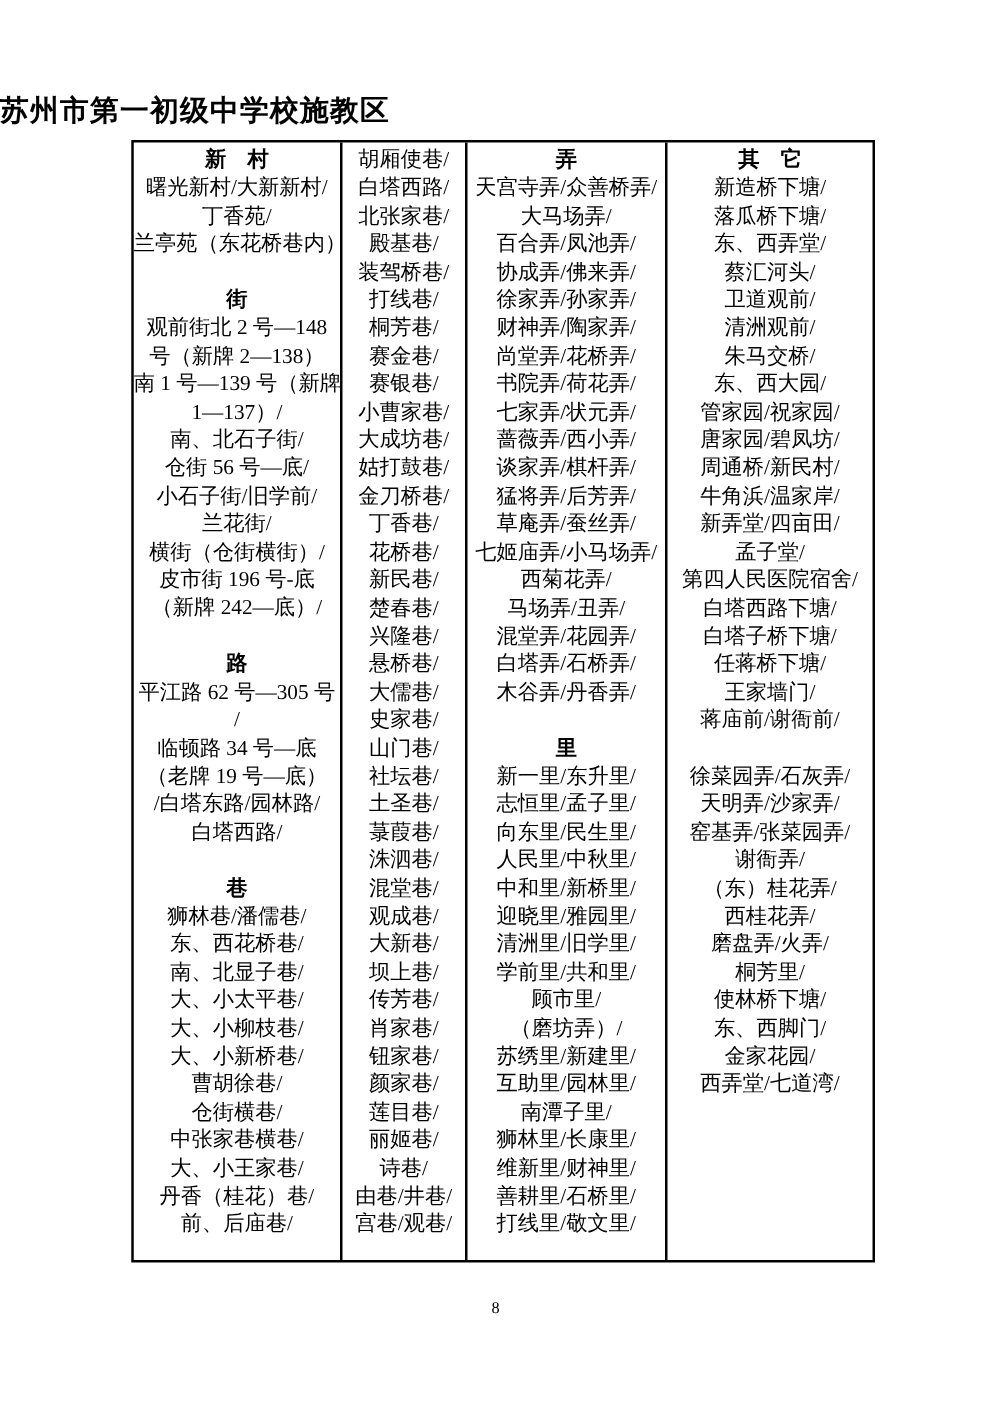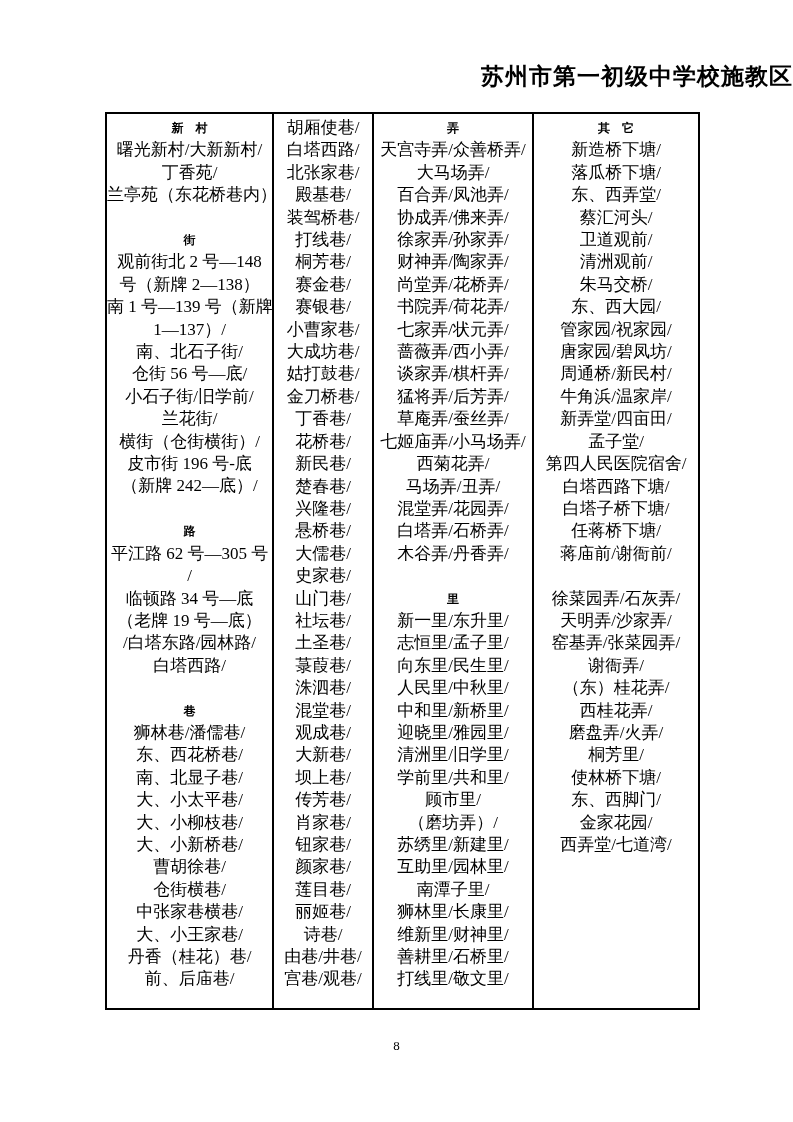--- a/index.html
+++ b/index.html
@@ -3,22 +3,22 @@
 <meta charset="utf-8">
 <style>
   html,body{margin:0;padding:0;}
   body{
     width:793px;height:1122px;position:relative;
     background:#ffffff;color:#000000;
     font-family:"Liberation Serif","DejaVu Serif",serif;
     overflow:hidden;
   }
   .title{
-    position:absolute;top:61px;left:0;width:100%;
-    margin:0;text-align:right;
+    position:absolute;top:73px;left:0;width:100%;
+    margin:0;text-align:left;
     font-family:"Liberation Sans","DejaVu Sans",sans-serif;
     font-weight:bold;font-size:23px;letter-spacing:1px;
   }
   .district-table{
     position:absolute;left:105px;top:112px;
     width:595px;height:898px;
     border:2px solid #000;box-sizing:border-box;
     display:grid;
     grid-template-columns:165px 100px 160px auto;
   }
@@ -28,21 +28,21 @@
     overflow:hidden;
   }
   .col + .col{border-left:2px solid #000;}
   .line{
     font-size:17px;line-height:22.4px;
     text-align:center;white-space:nowrap;
   }
   .sec-header{
     font-weight:bold;
     font-family:"Liberation Sans","DejaVu Sans",sans-serif;
-    font-size:12px;
+    font-size:17px;
   }
   .spacer{height:22.4px;}
   .pagenum{
     position:absolute;top:1038px;left:0;width:100%;
     text-align:center;font-size:13px;
   }
 </style>
 </head>
 <body>
 
@@ -186,20 +186,21 @@
         <div class="line">管家园/祝家园/</div>
         <div class="line">唐家园/碧凤坊/</div>
         <div class="line">周通桥/新民村/</div>
         <div class="line">牛角浜/温家岸/</div>
         <div class="line">新弄堂/四亩田/</div>
         <div class="line">孟子堂/</div>
         <div class="line">第四人民医院宿舍/</div>
         <div class="line">白塔西路下塘/</div>
         <div class="line">白塔子桥下塘/</div>
         <div class="line">任蒋桥下塘/</div>
+        <div class="line">王家墙门/</div>
         <div class="line">蒋庙前/谢衙前/</div>
         <div class="spacer"></div>
         <div class="line">徐菜园弄/石灰弄/</div>
         <div class="line">天明弄/沙家弄/</div>
         <div class="line">窑基弄/张菜园弄/</div>
         <div class="line">谢衙弄/</div>
         <div class="line">（东）桂花弄/</div>
         <div class="line">西桂花弄/</div>
         <div class="line">磨盘弄/火弄/</div>
         <div class="line">桐芳里/</div>

